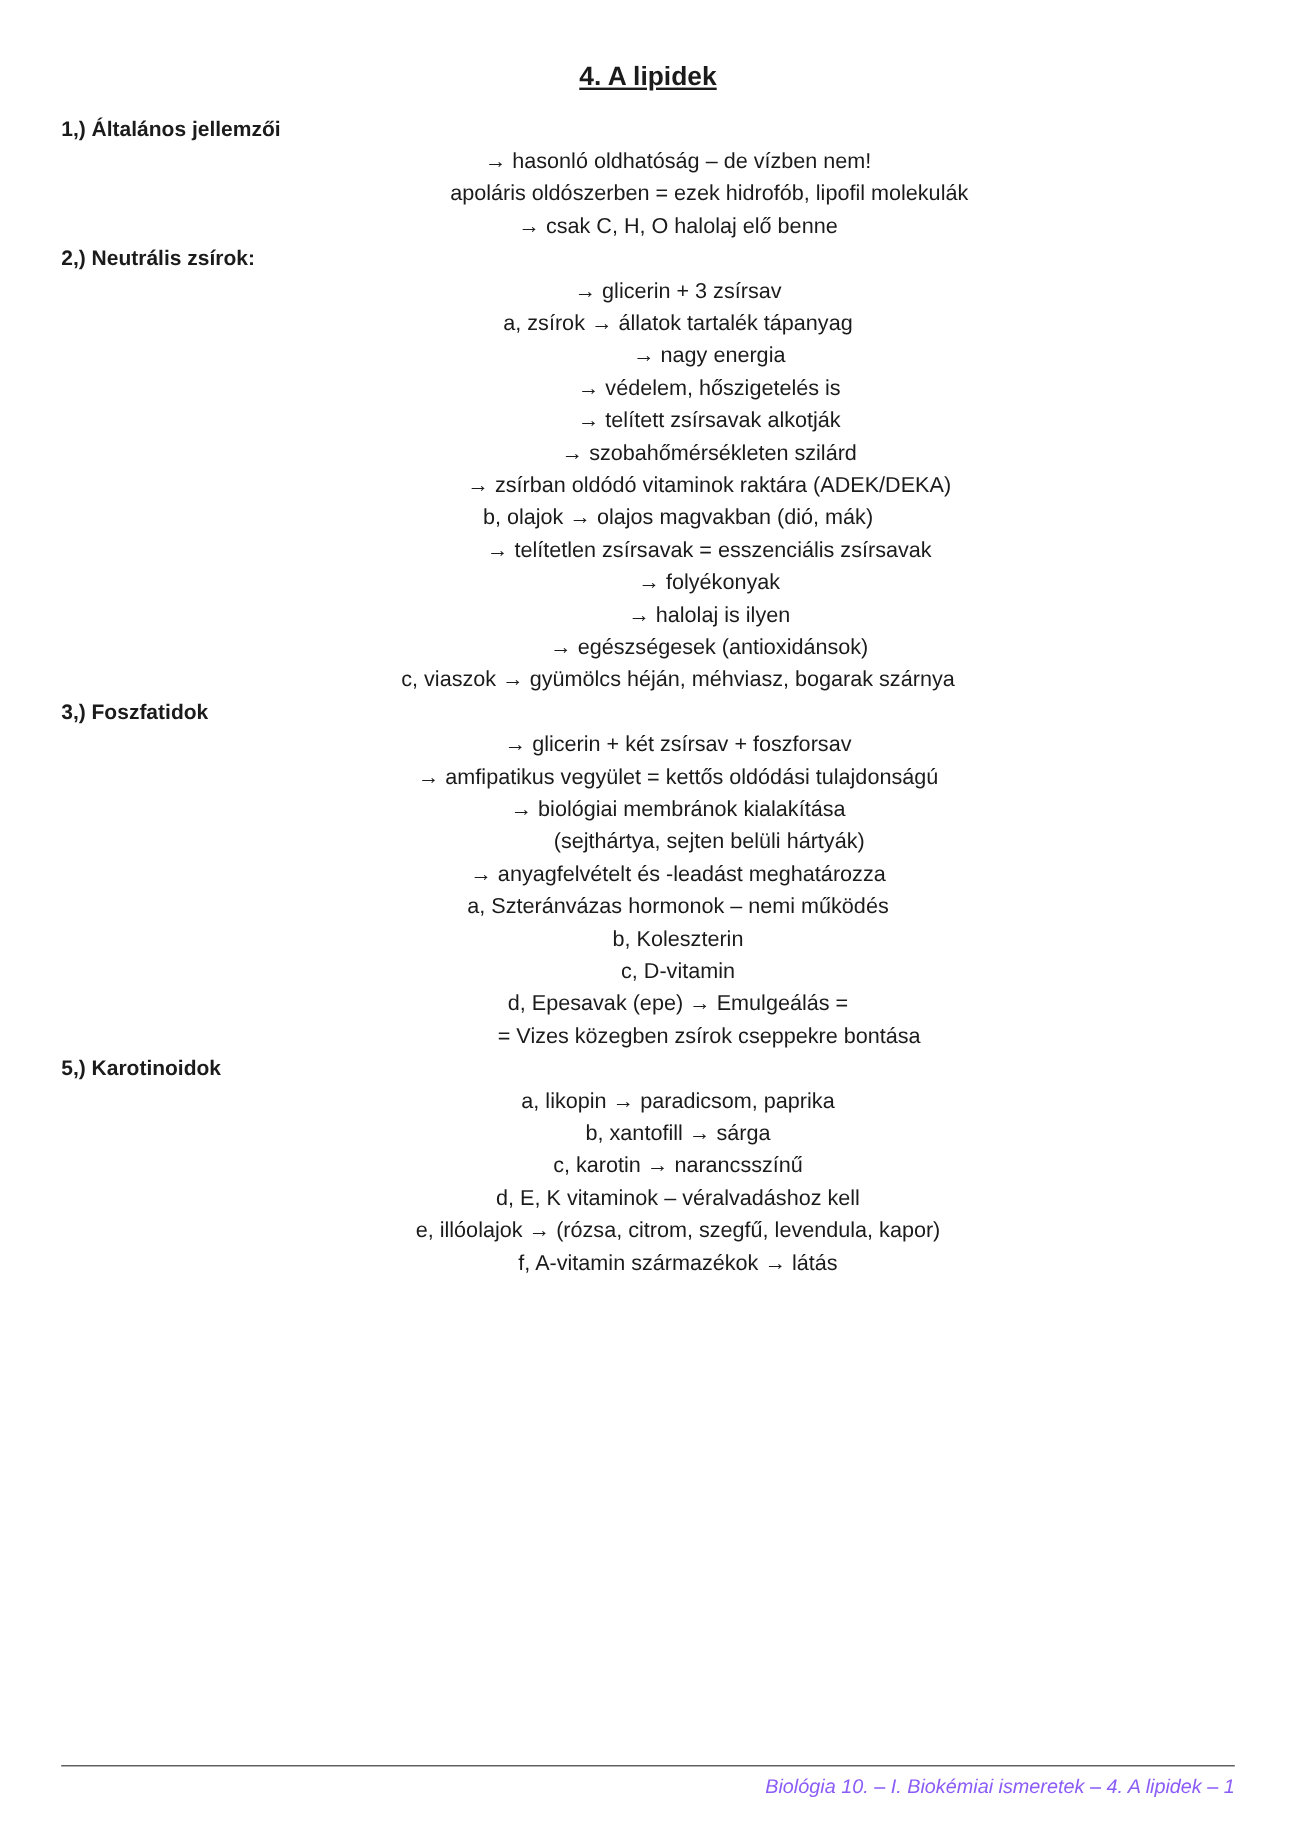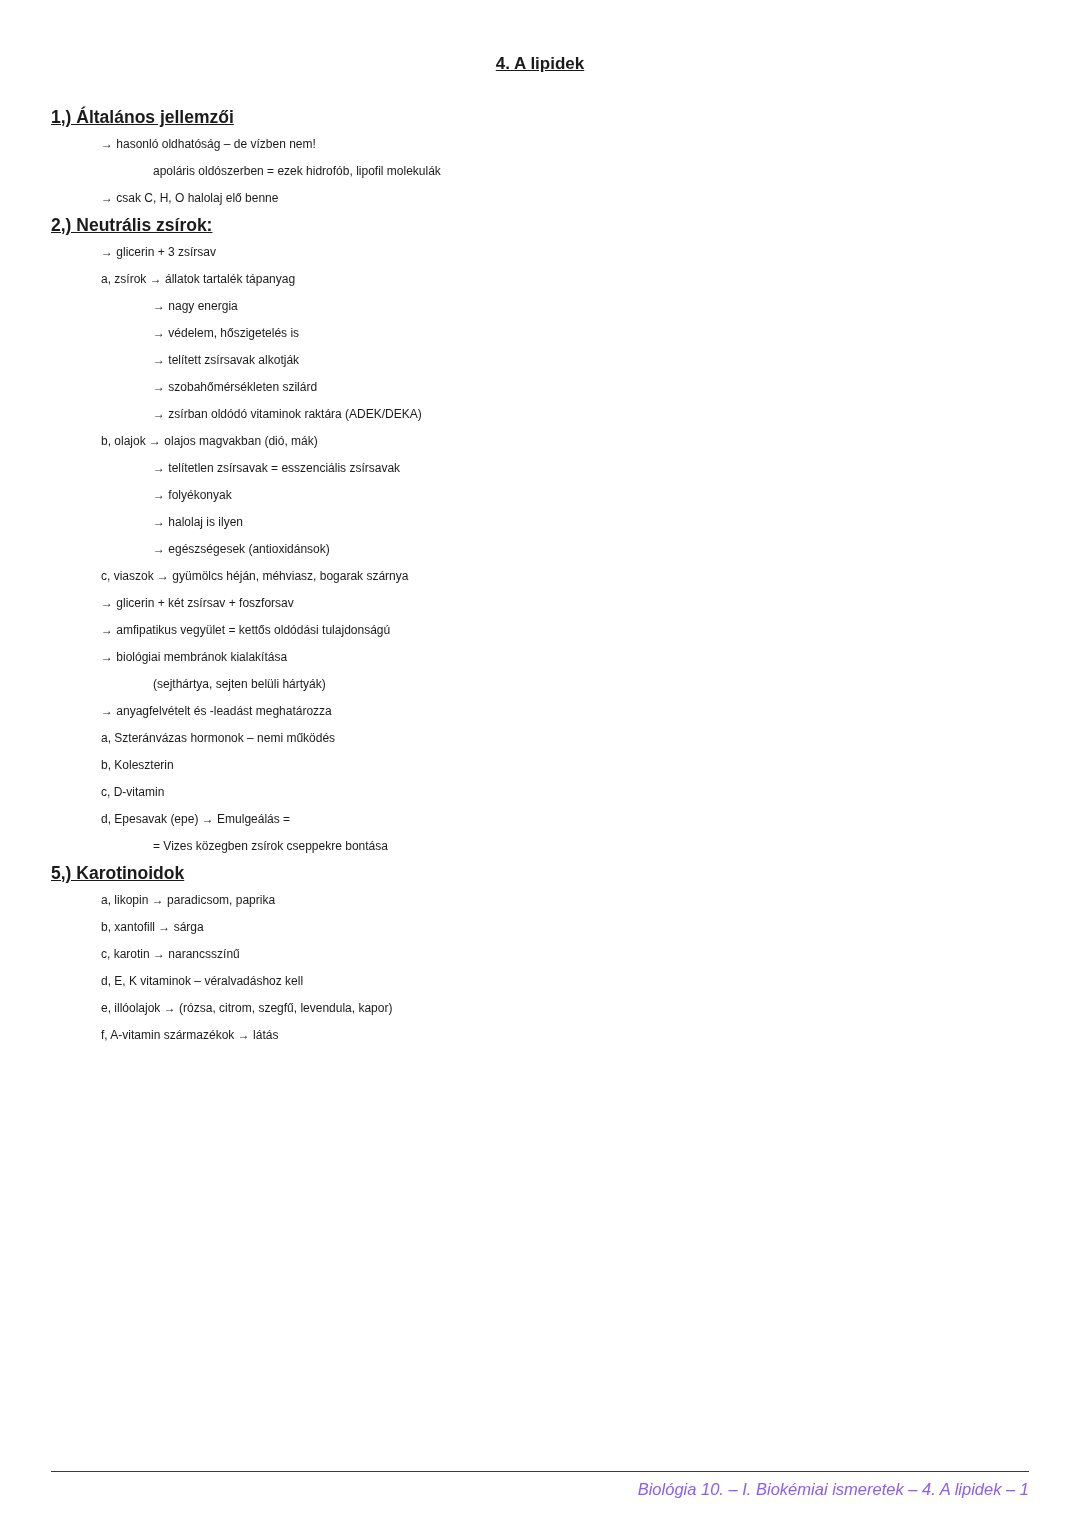--- a/index.html
+++ b/index.html
@@ -16,44 +16,44 @@
     overflow: hidden;
   }
   .page {
     position: absolute;
     inset: 0;
     padding: 50px 51px 0 51px;
     box-sizing: border-box;
   }
   .doc-title {
     text-align: center;
-    font-size: 17px;
+    font-size: 22px;
     font-weight: 700;
     text-decoration: underline;
     line-height: 27px;
-    margin-bottom: 27px;
+    margin-bottom: 17px;
   }
   .section {
   }
   .section:first-of-type {
     margin-top: 0;
   }
   .section:last-of-type {
   }
   .section-heading {
     font-weight: 700;
     font-size: 17.5px;
     line-height: 27px;
     white-space: pre;
-    text-decoration: underline;
   }
   .line {
-    font-size: 12px;
+    font-size: 18px;
     line-height: 27px;
     white-space: pre;
+    text-align: center;
   }
   .indent-1 { padding-left: 50px; }
   .indent-2 { padding-left: 102px; }
   .footer {
     position: absolute;
     left: 51px;
     right: 51px;
     top: 1471px;
     border-top: 1px solid #3a3a3a;
     padding-top: 6px;
@@ -87,20 +87,21 @@
         <div class="line indent-2">→ szobahőmérsékleten szilárd</div>
         <div class="line indent-2">→ zsírban oldódó vitaminok raktára (ADEK/DEKA)</div>
         <div class="line indent-1">b, olajok → olajos magvakban (dió, mák)</div>
         <div class="line indent-2">→ telítetlen zsírsavak = esszenciális zsírsavak</div>
         <div class="line indent-2">→ folyékonyak</div>
         <div class="line indent-2">→ halolaj is ilyen</div>
         <div class="line indent-2">→ egészségesek (antioxidánsok)</div>
         <div class="line indent-1">c, viaszok → gyümölcs héján, méhviasz, bogarak szárnya</div>
       </div>
       <div class="section">
+        <div class="section-heading">3,) Foszfatidok</div>
         <div class="line indent-1">→ glicerin + két zsírsav + foszforsav</div>
         <div class="line indent-1">→ amfipatikus vegyület = kettős oldódási tulajdonságú</div>
         <div class="line indent-1">→ biológiai membránok kialakítása</div>
         <div class="line indent-2">(sejthártya, sejten belüli hártyák)</div>
         <div class="line indent-1">→ anyagfelvételt és -leadást meghatározza</div>
       </div>
       <div class="section">
         <div class="line indent-1">a, Szteránvázas hormonok – nemi működés</div>
         <div class="line indent-1">b, Koleszterin</div>
         <div class="line indent-1">c, D-vitamin</div>

